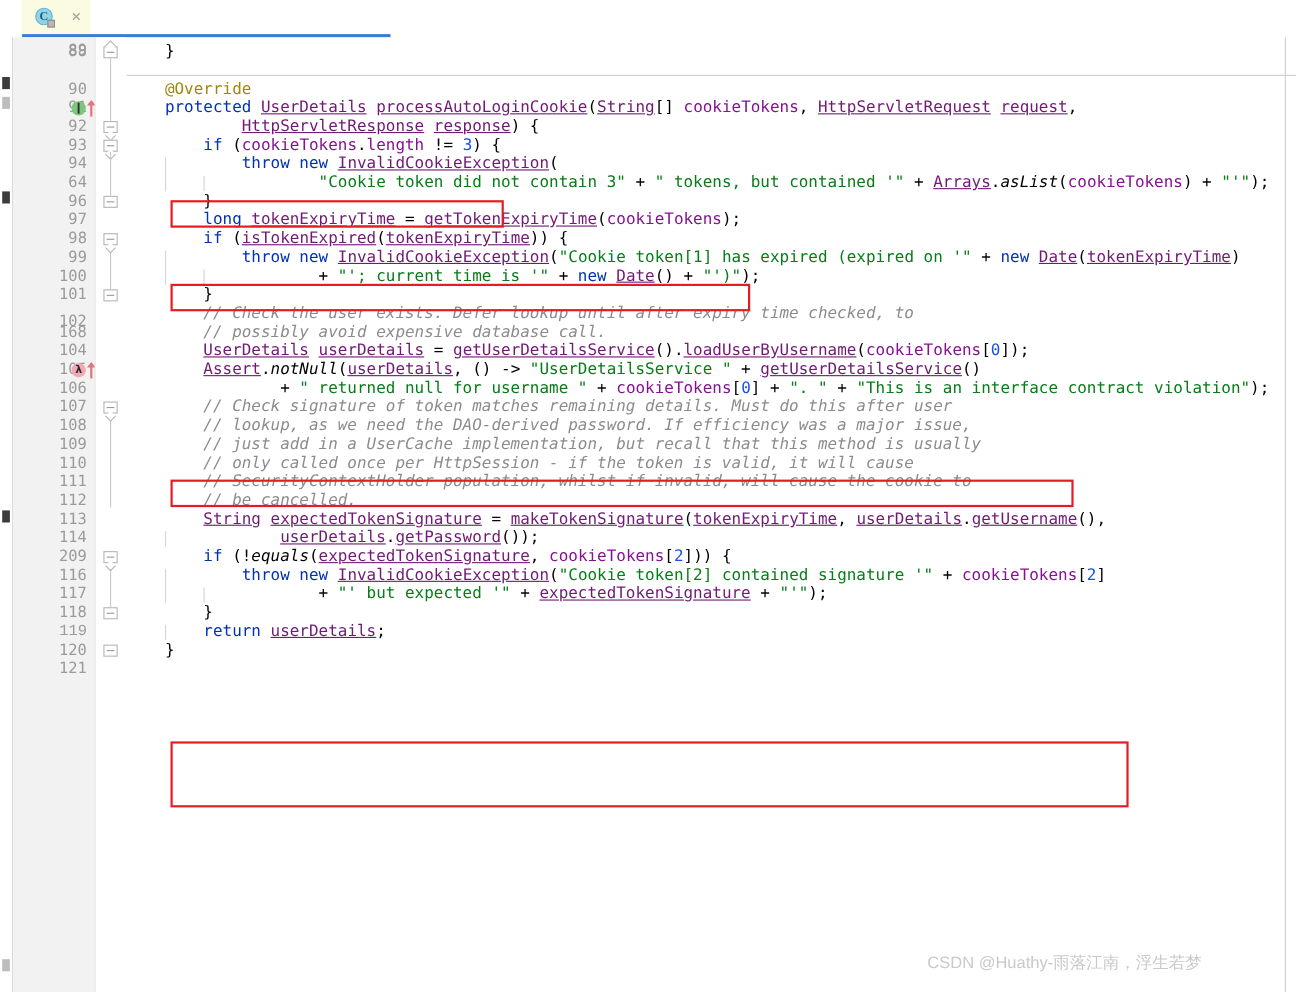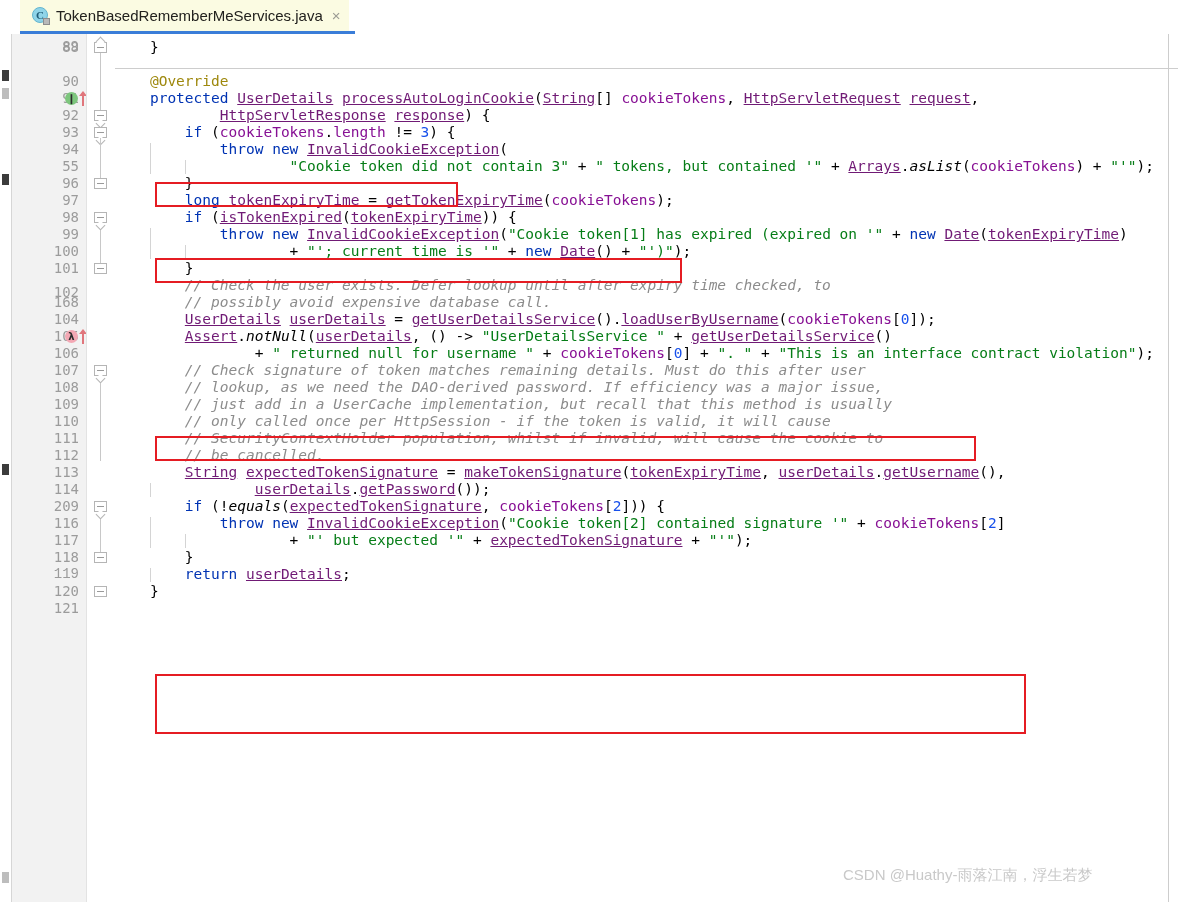--- a/index.html
+++ b/index.html
@@ -307,21 +307,20 @@
 <body>
 
 <div id="app">
 
   <div class="tabbar">
     <div class="tab" id="tab-main">
       <span class="tab-icon">
         <span class="circ">C</span>
         <span class="lock"></span>
       </span>
-      <span class="tab-title">TokenBasedRememberMeServices.java</span>
       <span class="tab-close">×</span>
     </div>
     <div class="tab-underline"></div>
   </div>
 
   <div class="editor">
 
     <div class="marker-strip">
       <div class="strip-mark" style="top:36px;"></div>
       <div class="strip-mark light" style="top:54px;"></div>
@@ -331,21 +330,21 @@
     </div>
 
     <div class="gutter" id="gutter">
         <div class="lnum" style="top: 5px;">88</div>
         <div class="lnum" style="top: 4px;">89</div>
         <div class="lnum" style="top: 39px;">90</div>
         <div class="lnum" style="top: 56px;">91</div>
         <div class="lnum" style="top: 73px;">92</div>
         <div class="lnum" style="top: 90px;">93</div>
         <div class="lnum" style="top: 107px;">94</div>
-        <div class="lnum" style="top: 124px;">55</div>
+        <div class="lnum" style="top: 124px;">64</div>
         <div class="lnum" style="top: 141px;">96</div>
         <div class="lnum" style="top: 158px;">97</div>
         <div class="lnum" style="top: 175px;">98</div>
         <div class="lnum" style="top: 192px;">99</div>
         <div class="lnum" style="top: 209px;">100</div>
         <div class="lnum" style="top: 226px;">101</div>
         <div class="lnum" style="top: 250px;">102</div>
         <div class="lnum" style="top: 260px;">168</div>
         <div class="lnum" style="top: 277px;">104</div>
         <div class="lnum" style="top: 294px;">105</div>

